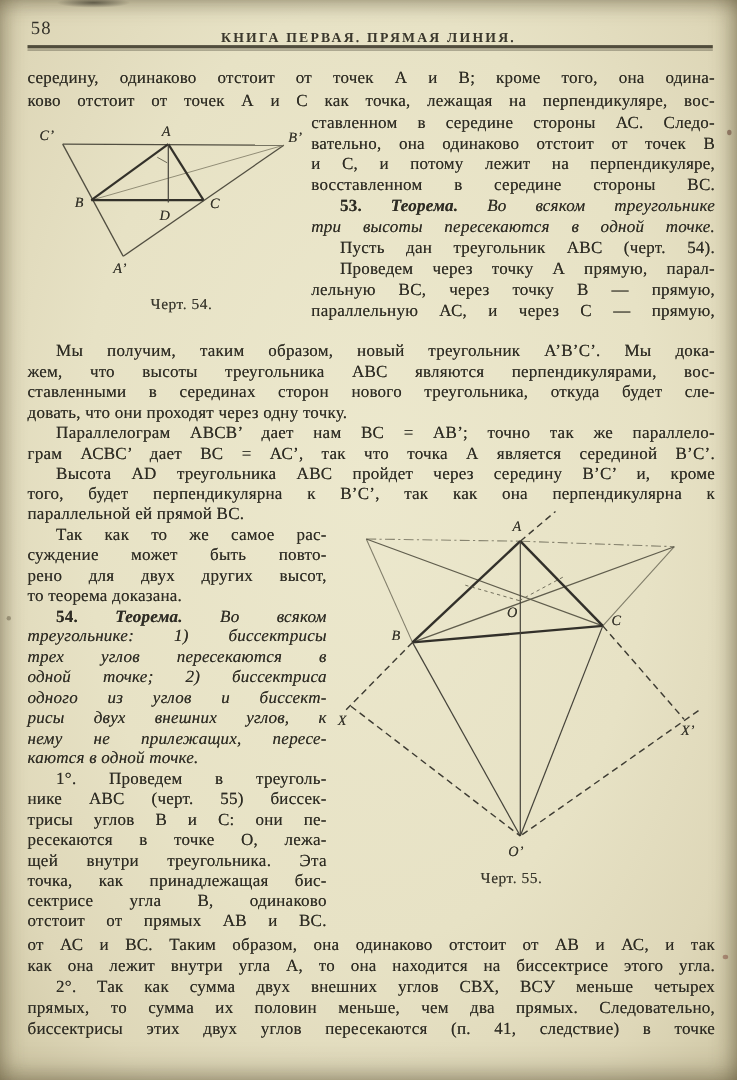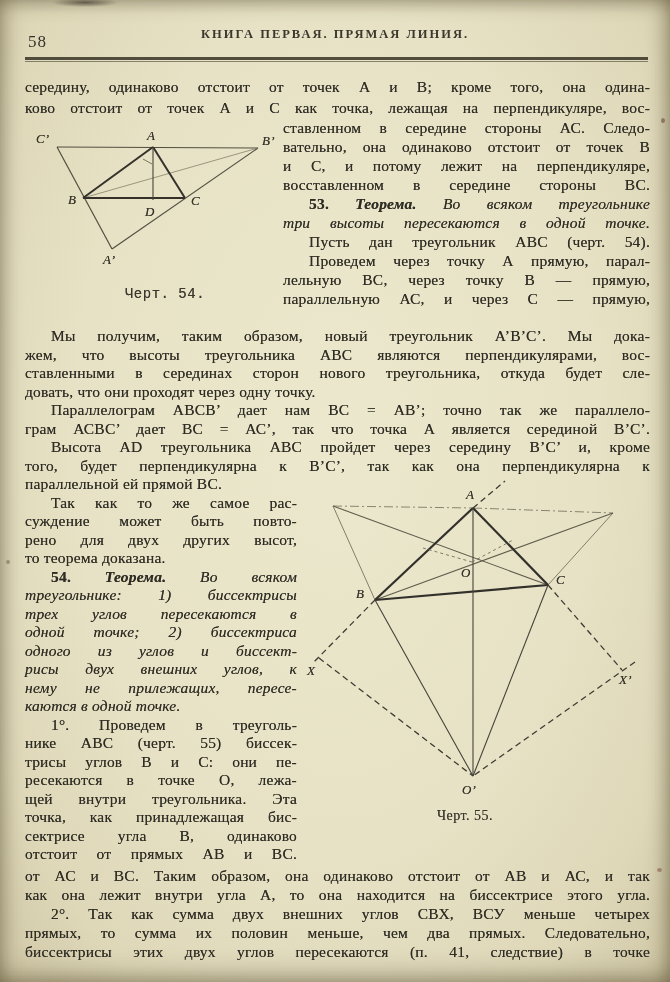--- a/index.html
+++ b/index.html
@@ -20,21 +20,21 @@
   }
   .scan-smudge{
     position:absolute;left:52px;top:-2px;width:66px;height:9px;
     background:radial-gradient(ellipse, rgba(40,36,26,.6), rgba(40,36,26,0) 72%);
   }
   .speck{position:absolute;border-radius:50%;}
   .speck.s1{left:661px;top:118px;width:4px;height:5px;background:rgba(90,50,40,.5);}
   .speck.s2{left:6px;top:560px;width:4px;height:4px;background:rgba(80,70,50,.4);}
   .speck.s3{left:657px;top:868px;width:5px;height:4px;background:rgba(120,60,50,.45);}
 
-  .header{position:relative;padding:32px 25px 0 28px;height:20px;}
+  .header{position:relative;padding:16px 25px 0 28px;height:20px;}
   .pagenum{font-size:17px;letter-spacing:1px;color:#34322a;}
   .title{
     position:absolute;left:0;right:0;top:27px;text-align:center;
     font-size:12.5px;font-weight:bold;letter-spacing:2px;color:#3a372c;
   }
   .rule{
     margin:5px 22px 0 25px;height:1px;
     border-top:3px solid rgba(56,52,38,.85);
     border-bottom:1px solid rgba(56,52,38,.55);
   }
@@ -56,21 +56,21 @@
   .colA .ln{line-height:19px;}
   .blockB{clear:both;}
   .blockB .ln{line-height:18.5px;}
   .colC .ln{line-height:18.5px;}
   .bottom{clear:both;}
   .bottom .ln{line-height:19px;}
 
   .fig54wrap{float:left;width:250px;height:209px;margin-right:8px;}
   .fig54wrap svg{display:block;margin:10px 0 0 3px;}
   .figcap{font-size:14px;letter-spacing:.5px;color:#3b392e;text-align:center;text-shadow:0 0 .5px rgba(50,48,38,.7);}
-  .cap54{margin:8px 0 0 40px;width:200px;font-family:Liberation Mono, monospace;}
+  .cap54{margin:8px 0 0 40px;width:200px;}
 
   .fig55wrap{float:right;width:345px;height:392px;margin:-20px 0 0 8px;}
   .fig55wrap svg{display:block;}
   .cap55{margin:4px 0 0 20px;width:280px;}
 
   svg text{
     font-family:"Liberation Serif","DejaVu Serif",serif;
     font-style:italic;font-size:13px;fill:#35332a;
   }
 </style>

